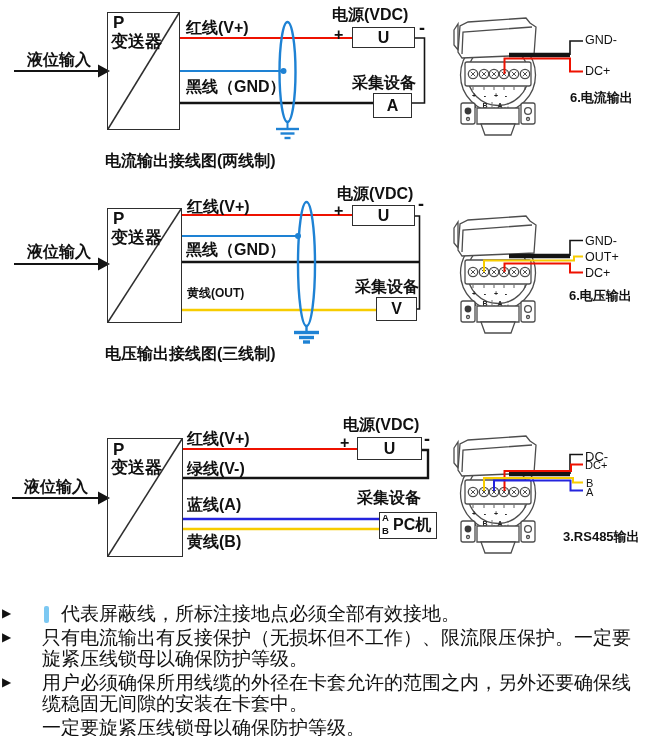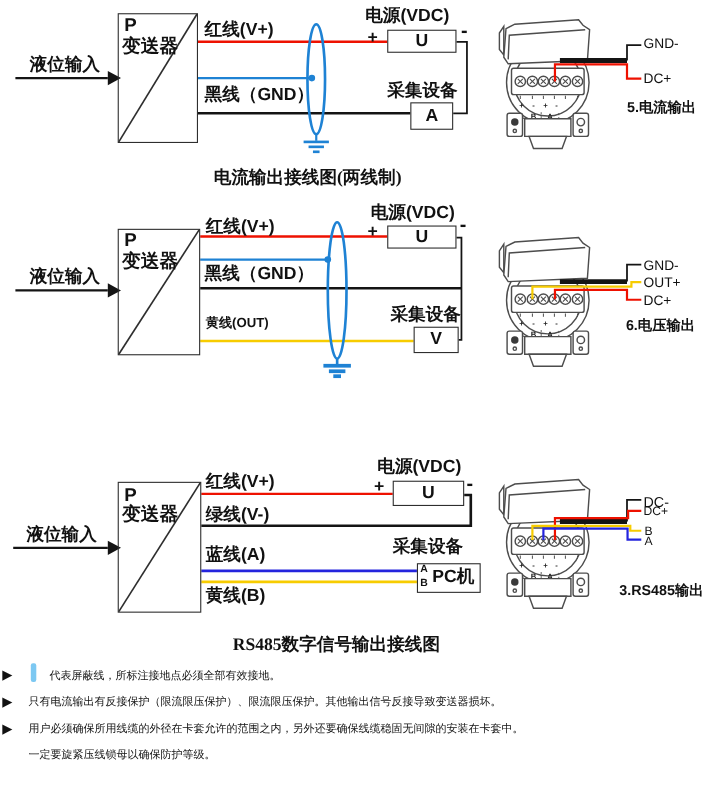--- a/index.html
+++ b/index.html
@@ -8,27 +8,27 @@
   }
   html,body{margin:0;padding:0;background:#fff;}
   body{font-family:"Liberation Sans","DejaVu Sans",sans-serif;color:#111;}
   #stage{position:relative;width:650px;height:736px;background:#fff;overflow:hidden;}
   svg.overlay{position:absolute;left:0;top:0;}
   .t{position:absolute;white-space:nowrap;line-height:1.1;}
   .sb{font-weight:600;}
   .b{font-weight:bold;}
   .box{position:absolute;border:1.7px solid #2e2e2e;box-sizing:border-box;
        display:flex;align-items:center;justify-content:center;font-size:16px;font-weight:600;}
-  .cap{position:absolute;text-align:right;font-weight:bold;font-size:16px;white-space:nowrap;font-family:Liberation Serif, serif;}
+  .cap{position:absolute;text-align:left;font-weight:bold;font-size:16px;white-space:nowrap;}
   .hl{position:absolute;font-size:12.5px;white-space:nowrap;}
   .hnote{position:absolute;font-size:13px;font-weight:600;white-space:nowrap;}
   .notes{position:absolute;left:2px;top:603px;width:646px;}
   .nrow{display:flex;margin-bottom:3px;}
   .nb{flex:0 0 24px;font-size:12px;padding-top:3px;color:#111;}
-  .nt{font-size:10px;line-height:21px;}
+  .nt{font-size:19px;line-height:21px;margin-left:16px;}
   .bar{display:inline-block;width:5px;height:17px;background:var(--bar);
        border-radius:2px;margin:0 12px 0 2px;vertical-align:-3px;}
 </style>
 </head>
 <body>
 
 <div id="stage">
 
   <svg class="overlay" width="650" height="736" viewBox="0 0 650 736">
     <defs>
@@ -158,39 +158,40 @@
     </div>
   <span class="t b" style="left:334px;top:26px;font-size:16px">+</span>
   <span class="t b" style="left:419px;top:19px;font-size:18px">-</span>
   <span class="t sb" style="left:352px;top:74px;font-size:16px">采集设备</span>
   <div class="box" style="left:373px;top:93px;width:39px;height:25px">
       <span>A</span>
     </div>
   <div class="cap" style="left:105px;top:151px;width:260px">电流输出接线图(两线制)</div>
   <span class="hl" style="left:585px;top:33px">GND-</span>
   <span class="hl" style="left:585px;top:64px">DC+</span>
-  <span class="hnote" style="left:570px;top:89px">5.电流输出</span>
+  <span class="hnote" style="left:570px;top:89px">6.电流输出</span>
 
   <span class="t sb" style="left:27px;top:243px;font-size:16px">液位输入</span>
   <div class="box" style="left:107px;top:208px;width:75px;height:115px"></div>
   <span class="t sb" style="left:113px;top:210px;font-size:17px">P</span>
   <span class="t sb" style="left:111px;top:229px;font-size:17px">变送器</span>
   <span class="t sb" style="left:187px;top:198px;font-size:16px">红线(V+)</span>
   <span class="t sb" style="left:186px;top:241px;font-size:16px">黑线（GND）</span>
   <span class="t sb" style="left:187px;top:287px;font-size:12px">黄线(OUT)</span>
   <span class="t sb" style="left:337px;top:185px;font-size:16px">电源(VDC)</span>
   <div class="box" style="left:352px;top:205px;width:63px;height:21px">
       <span>U</span>
     </div>
   <span class="t b" style="left:334px;top:202px;font-size:16px">+</span>
   <span class="t b" style="left:418px;top:195px;font-size:18px">-</span>
   <span class="t sb" style="left:355px;top:278px;font-size:16px">采集设备</span>
   <div class="box" style="left:376px;top:297px;width:41px;height:24px">
       <span>V</span>
     </div>
+  <div class="cap" style="left:105px;top:344px;width:260px">电压输出接线图(三线制)</div>
   <span class="hl" style="left:585px;top:234px">GND-</span>
   <span class="hl" style="left:585px;top:250px">OUT+</span>
   <span class="hl" style="left:585px;top:266px">DC+</span>
   <span class="hnote" style="left:569px;top:287px">6.电压输出</span>
 
   <span class="t sb" style="left:24px;top:478px;font-size:16px">液位输入</span>
   <div class="box" style="left:107px;top:438px;width:76px;height:119px"></div>
   <span class="t sb" style="left:113px;top:441px;font-size:17px">P</span>
   <span class="t sb" style="left:111px;top:459px;font-size:17px">变送器</span>
   <span class="t sb" style="left:187px;top:430px;font-size:16px">红线(V+)</span>
@@ -202,35 +203,34 @@
       <span>U</span>
     </div>
   <span class="t b" style="left:340px;top:434px;font-size:16px">+</span>
   <span class="t b" style="left:424px;top:430px;font-size:18px">-</span>
   <span class="t sb" style="left:357px;top:489px;font-size:16px">采集设备</span>
   <div class="box" style="left:379px;top:512px;width:58px;height:27px">
     <span class="t" style="left:2px;top:0;font-size:9.5px">A</span>
     <span class="t" style="left:2px;top:13px;font-size:9.5px">B</span>
     <span class="t sb" style="left:13px;top:3px;font-size:16px">PC机</span>
   </div>
-  <div class="cap" style="left:130px;top:576px;width:270px">RS485数字信号输出接线图</div>
   <span class="hl" style="left:585px;top:449px;font-size:13px">DC-</span>
   <span class="hl" style="left:585px;top:459px;font-size:11px">DC+</span>
   <span class="hl" style="left:586px;top:477px;font-size:11px">B</span>
   <span class="hl" style="left:586px;top:486px;font-size:11px">A</span>
   <span class="hnote" style="left:563px;top:528px">3.RS485输出</span>
 
   <div class="notes">
     <div class="nrow">
       <span class="nb">▶</span>
       <span class="nt"><span class="bar"></span><span>代表屏蔽线，所标注接地点必须全部有效接地。</span></span>
     </div>
     <div class="nrow">
       <span class="nb">▶</span>
-      <span class="nt">只有电流输出有反接保护（限流限压保护）、限流限压保护。其他输出信号反接导致变送器损坏。</span>
+      <span class="nt">只有电流输出有反接保护（无损坏但不工作）、限流限压保护。一定要旋紧压线锁母以确保防护等级。</span>
     </div>
     <div class="nrow">
       <span class="nb">▶</span>
       <span class="nt">用户必须确保所用线缆的外径在卡套允许的范围之内，另外还要确保线缆稳固无间隙的安装在卡套中。</span>
     </div>
     <div class="nrow">
       <span class="nb" style="visibility:hidden">▶</span>
       <span class="nt">一定要旋紧压线锁母以确保防护等级。</span>
     </div>
   </div>

